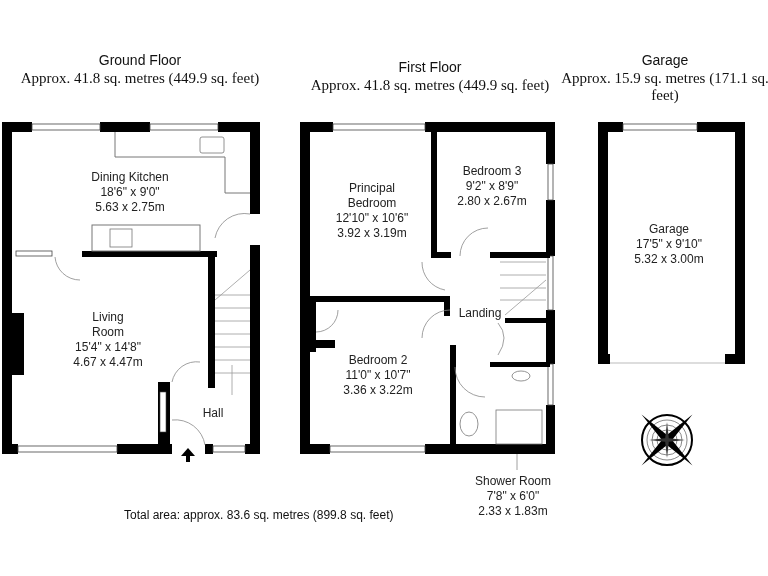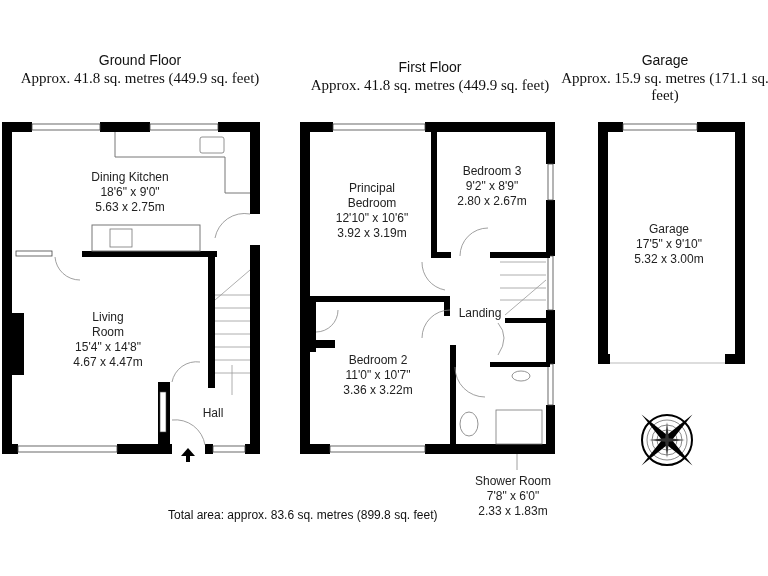--- a/index.html
+++ b/index.html
@@ -2,21 +2,21 @@
 <html><head>
 <meta charset="utf-8">
 <style>
   html,body{margin:0;padding:0;background:#fff;}
   body{width:768px;height:576px;position:relative;overflow:hidden;}
   .hdr{position:absolute;text-align:center;}
   .hdr .t{font-family:"Liberation Sans",sans-serif;font-size:14px;color:#111;}
   .hdr .s{font-family:"Liberation Serif",serif;font-size:15px;color:#111;margin-top:2px;}
   svg{position:absolute;left:0;top:0;}
   .lbl{font-family:"Liberation Sans",sans-serif;font-size:12px;fill:#222;text-anchor:middle;}
-  .total{position:absolute;left:124px;top:508px;font-family:"Liberation Sans",sans-serif;font-size:12px;color:#111;margin-left:44px;}
+  .total{position:absolute;left:124px;top:508px;font-family:"Liberation Sans",sans-serif;font-size:12px;color:#111;}
 </style>
 </head>
 <body>
 
 <div class="hdr" style="left:20px;top:52px;width:240px;">
   <div class="t">Ground Floor</div>
   <div class="s">Approx. 41.8 sq. metres (449.9 sq. feet)</div>
 </div>
 <div class="hdr" style="left:310px;top:59px;width:240px;">
   <div class="t">First Floor</div>

